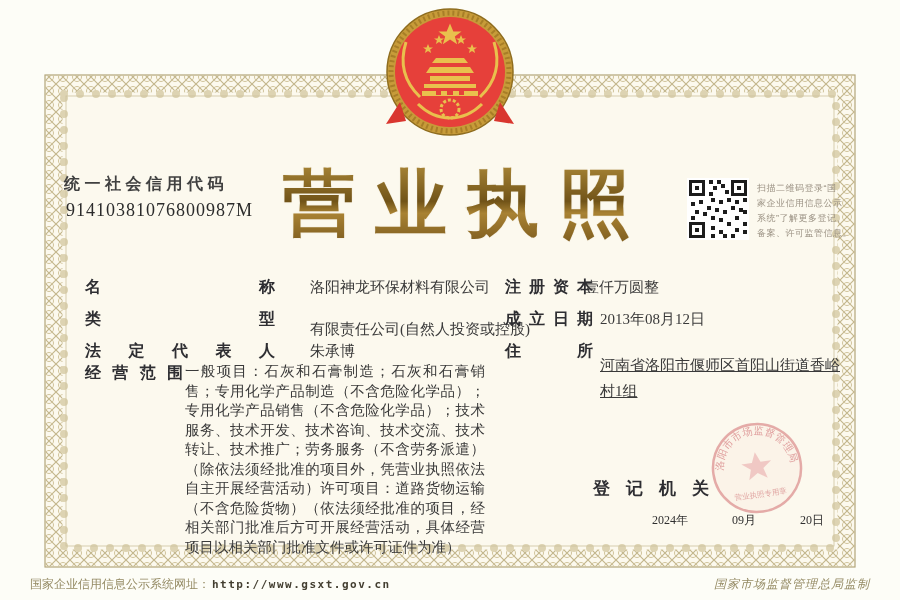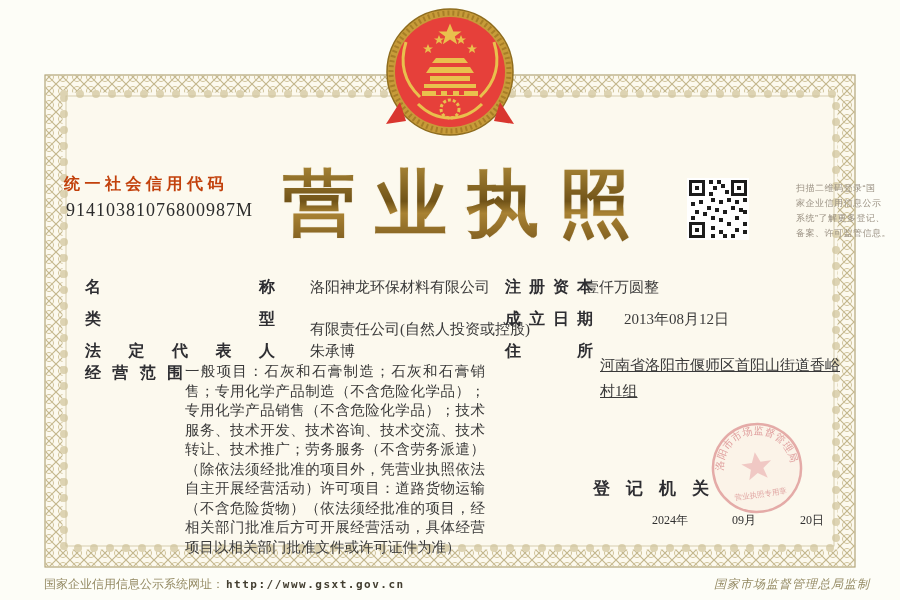--- a/index.html
+++ b/index.html
@@ -8,42 +8,42 @@
     background:#fdfdf7;
     font-family:"Liberation Sans",sans-serif;
     -webkit-font-smoothing:antialiased;
   }
   .abs{position:absolute;}
   
   #frame{left:0;top:0;}
   
   .credit-label{
     left:64px;top:174px;width:230px;
-    font-size:16px;font-weight:bold;color:#c2410c;letter-spacing:4.5px;
+    font-size:16px;font-weight:bold;color:#404040;letter-spacing:4.5px;
   }
   .credit-code{
     left:66px;top:200px;
     font-family:"Liberation Serif",serif;
     font-size:18px;color:#2b2b2b;letter-spacing:1px;
   }
   
   .title{
     left:283px;top:160px;width:348px;height:86px;
     font-size:72px;font-weight:800;line-height:86px;
   }
   .title span{
     background:linear-gradient(180deg,#c09a42 0%,#6f5116 48%,#b98f3a 62%,#7c5a1d 100%);
     -webkit-background-clip:text;background-clip:text;
     color:#8a6624;-webkit-text-fill-color:transparent;
     text-shadow:0 0 1px rgba(120,90,30,.25);
   }
   
   .qr-note{
     left:757px;top:181px;width:82px;
-    font-size:9px;line-height:15px;color:#9b9284;letter-spacing:.5px;margin-left:39px;
+    font-size:9px;line-height:15px;color:#9b9284;letter-spacing:.5px;
   }
   .qr-note div{white-space:nowrap;}
   
   .flabel{
     font-size:16px;font-weight:bold;color:#2e2e32;
   }
   .fvalue{
     font-family:"Liberation Serif",serif;
     font-size:15px;color:#3a3a3a;
   }
@@ -56,31 +56,31 @@
   .val-type{left:310px;top:320px;}
   .val-legal{left:310px;top:342px;}
   .val-scope{
     left:185px;top:362px;width:300px;
     font-size:14.5px;line-height:19.5px;text-align:justify;
   }
   .lab-capital{left:505px;top:277px;width:88px;}
   .lab-estdate{left:505px;top:309px;width:88px;}
   .lab-address{left:505px;top:341px;width:88px;}
   .val-capital{left:584px;top:278px;}
-  .val-estdate{left:600px;top:310px;margin-left:24px;}
+  .val-estdate{left:600px;top:310px;}
   .val-address{left:600px;top:352px;width:242px;line-height:26px;text-decoration:underline;}
   
   .reg-authority{left:593px;top:477px;width:116px;font-size:17px;}
   .reg-date{
     left:652px;top:512px;width:172px;display:flex;justify-content:space-between;
     font-family:"Liberation Serif",serif;font-size:12px;color:#2f2f2f;
   }
   
   .footer-left{left:30px;top:576px;font-size:12px;color:#948a63;
-    font-family:"Liberation Serif",serif;margin-left:14px;}
+    font-family:"Liberation Serif",serif;}
   .footer-left .url{
     font-family:"DejaVu Sans Mono",monospace;font-size:11px;font-weight:bold;
     color:#433e30;letter-spacing:1.5px;margin-left:2px;
   }
   .footer-right{right:30px;top:576px;font-size:12px;color:#948a63;
     font-family:"Liberation Serif",serif;letter-spacing:1px;font-style:italic;}
   
   #seal{left:704px;top:415px;}
 </style>
 </head>

